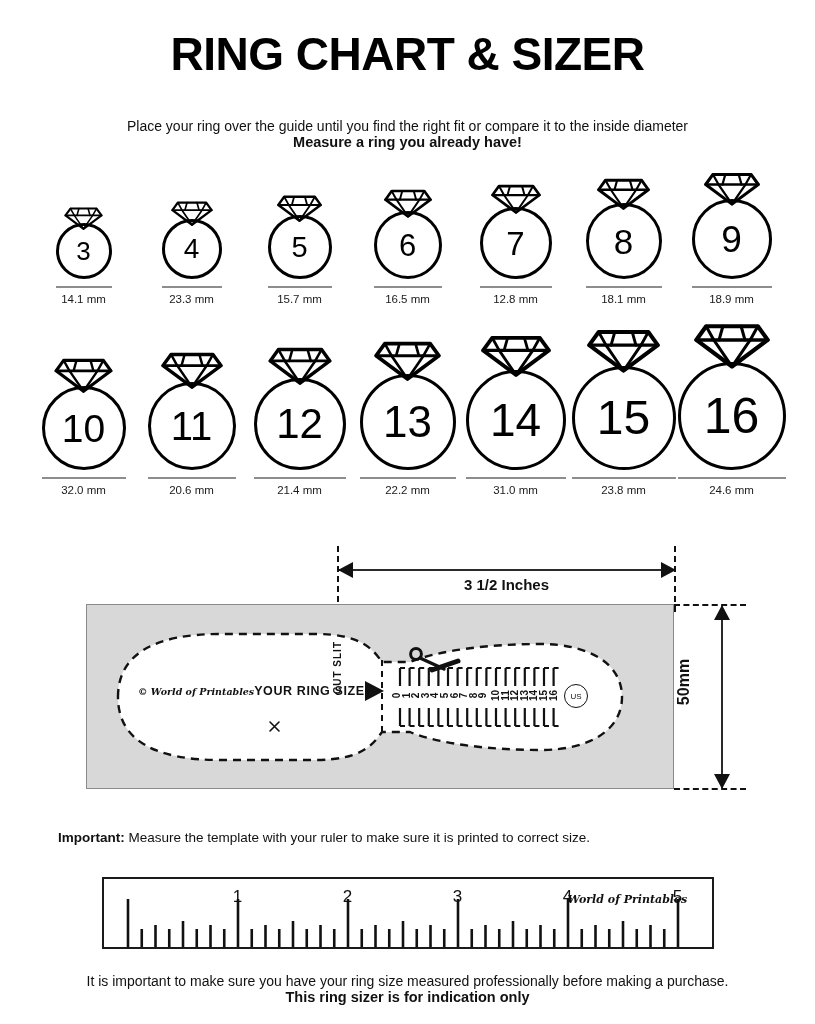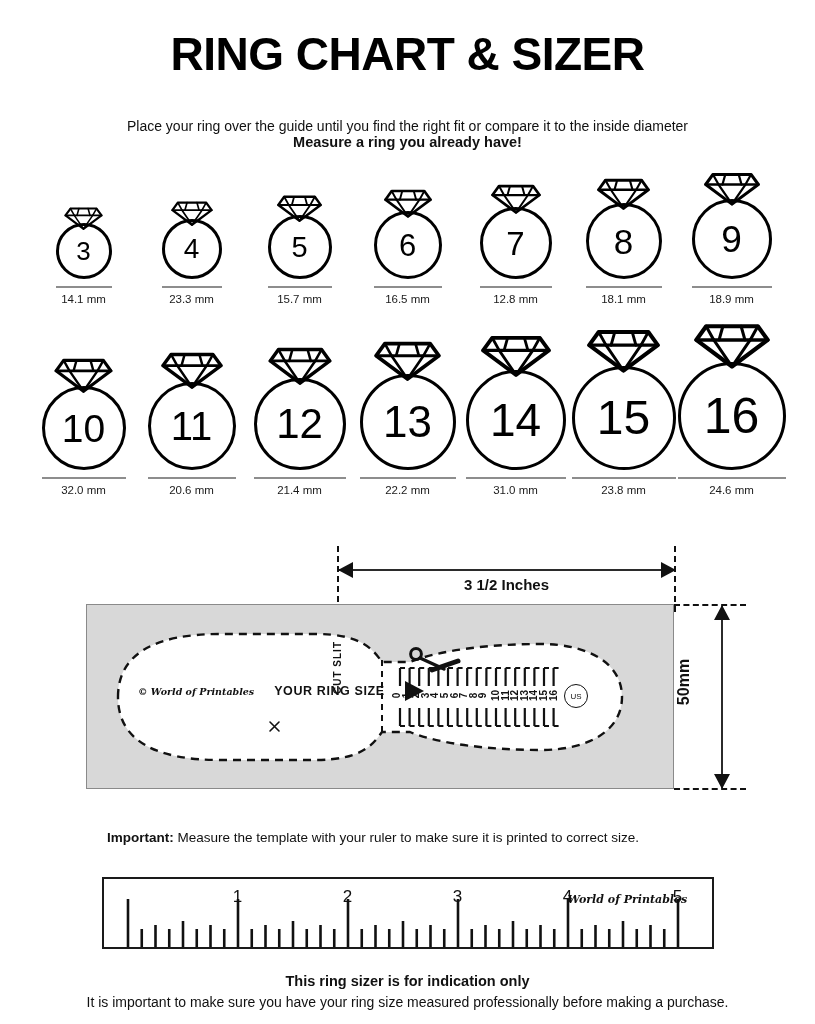--- a/index.html
+++ b/index.html
@@ -196,21 +196,21 @@
     top: 86px;
     width: 550px;
     height: 150px;
   }
   #strip-text-row {
     position: absolute;
     left: 28px;
     top: 58px;
     display: flex;
     align-items: center;
-    gap: 20px;
+    gap: 0;
   }
   #wop-logo-strip {
     font-family: "DejaVu Serif", serif;
     font-size: 9.5px;
     font-style: italic;
     font-weight: bold;
     color: #111;
     white-space: nowrap;
   }
   #your-ring-size-label {
@@ -255,21 +255,21 @@
     color: #111;
     transform: rotate(-90deg);
     transform-origin: center;
     white-space: nowrap;
   }
 
   
   #important-note {
     position: relative;
     margin-top: 4px;
-    padding-left: 107px;
+    padding-left: 58px;
     font-size: 13.5px;
     color: #111;
   }
   #important-note b { font-weight: bold; }
 
   
   #ruler-wrap {
     position: relative;
     margin: 32px auto 0 auto;
     width: 612px;
@@ -679,15 +679,15 @@
     </svg>
   <div id="wop-logo-ruler">World of Printables</div>
 <div class="ruler-num" style="left: 136px; top: 10px;">1</div>
     <div class="ruler-num" style="left: 246px; top: 10px;">2</div>
     <div class="ruler-num" style="left: 356px; top: 10px;">3</div>
     <div class="ruler-num" style="left: 466px; top: 10px;">4</div>
     <div class="ruler-num" style="left: 576px; top: 10px;">5</div>
   </div>
 
 <div id="footer-block">
+  <div id="footer-text">It is important to make sure you have your ring size measured professionally before making a purchase.</div>
   <div id="footer-strong">This ring sizer is for indication only</div>
-  <div id="footer-text">It is important to make sure you have your ring size measured professionally before making a purchase.</div>
 </div>
 
 </body></html>

